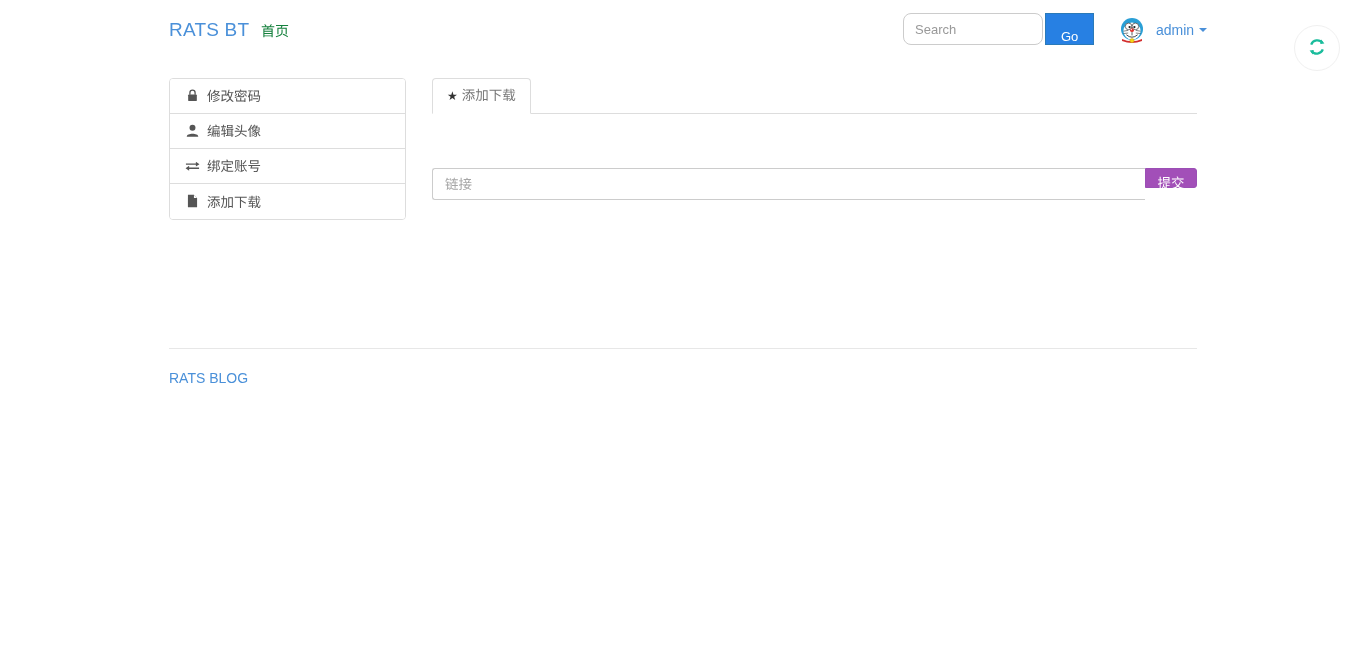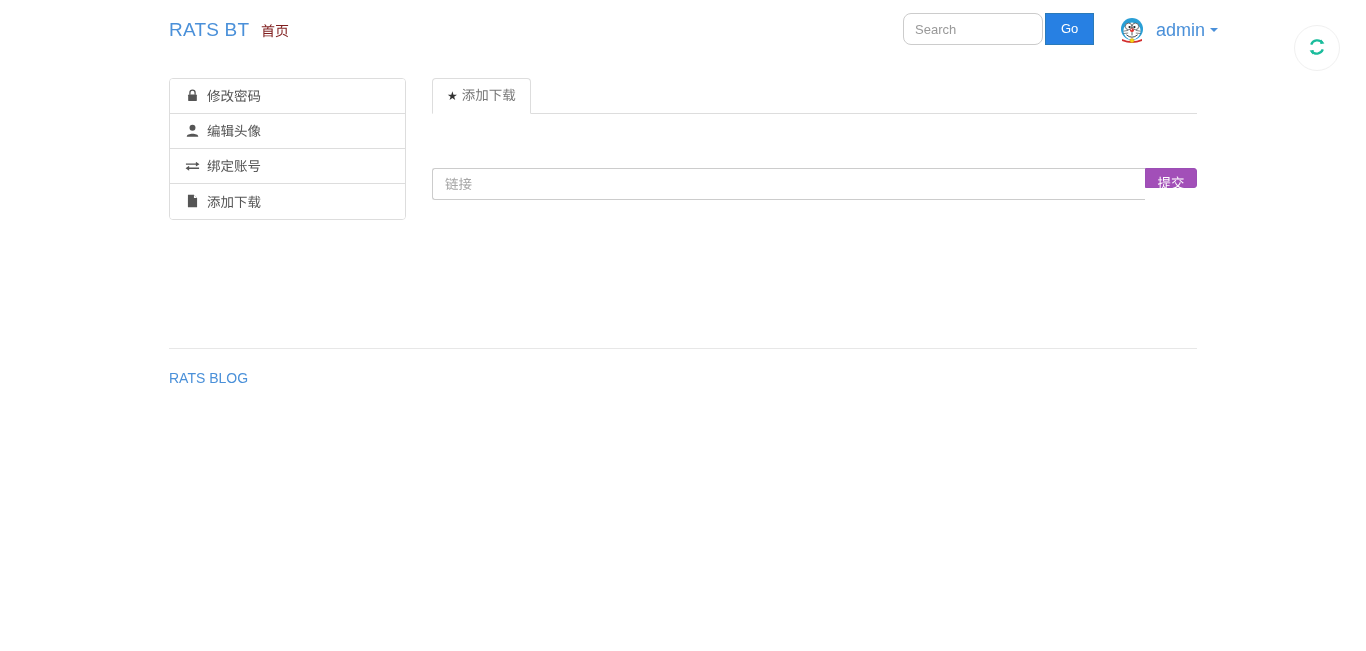--- a/index.html
+++ b/index.html
@@ -36,21 +36,21 @@
     color: #4a90d9;
     text-decoration: none;
     letter-spacing: 0.2px;
     line-height: 24px;
   }
   .nav-link-home {
     position: absolute;
     left: 261px;
     top: 21px;
     font-size: 14px;
-    color: #7f1d1d;
+    color: #15803d;
     text-decoration: none;
     line-height: 20px;
   }
 
   .search-wrap {
     position: absolute;
     left: 903px;
     top: 13px;
     display: flex;
     align-items: stretch;
@@ -67,21 +67,21 @@
     font-size: 13px;
     font-family: "Liberation Sans", sans-serif;
     color: #555555;
     outline: none;
     border-radius: 8px;
   }
   .search-input::placeholder { color: #999999; }
   .search-go {
     height: 32px;
     box-sizing: border-box;
-    padding: 0 15px;
+    padding: 8px 15px;
     border: 1px solid #2a7ab9;
     background: #2780e3;
     color: #ffffff;
     font-size: 13px;
     font-family: "Liberation Sans", sans-serif;
     cursor: pointer;
     border-radius: 0;
     margin-left: 2px;
     line-height: 30px;
   }
@@ -99,21 +99,21 @@
     width: 30px;
     height: 30px;
     border-radius: 3px;
     overflow: hidden;
     position: relative;
     flex: none;
     background: #ffffff;
   }
   .user-name {
     margin-left: 9px;
-    font-size: 18px;
+    font-size: 14px;
     color: #4a90d9;
     line-height: 20px;
   }
   .caret {
     display: inline-block;
     margin-left: 5px;
     width: 0; height: 0;
     border-left: 4px solid transparent;
     border-right: 4px solid transparent;
     border-top: 4px solid #4a90d9;

